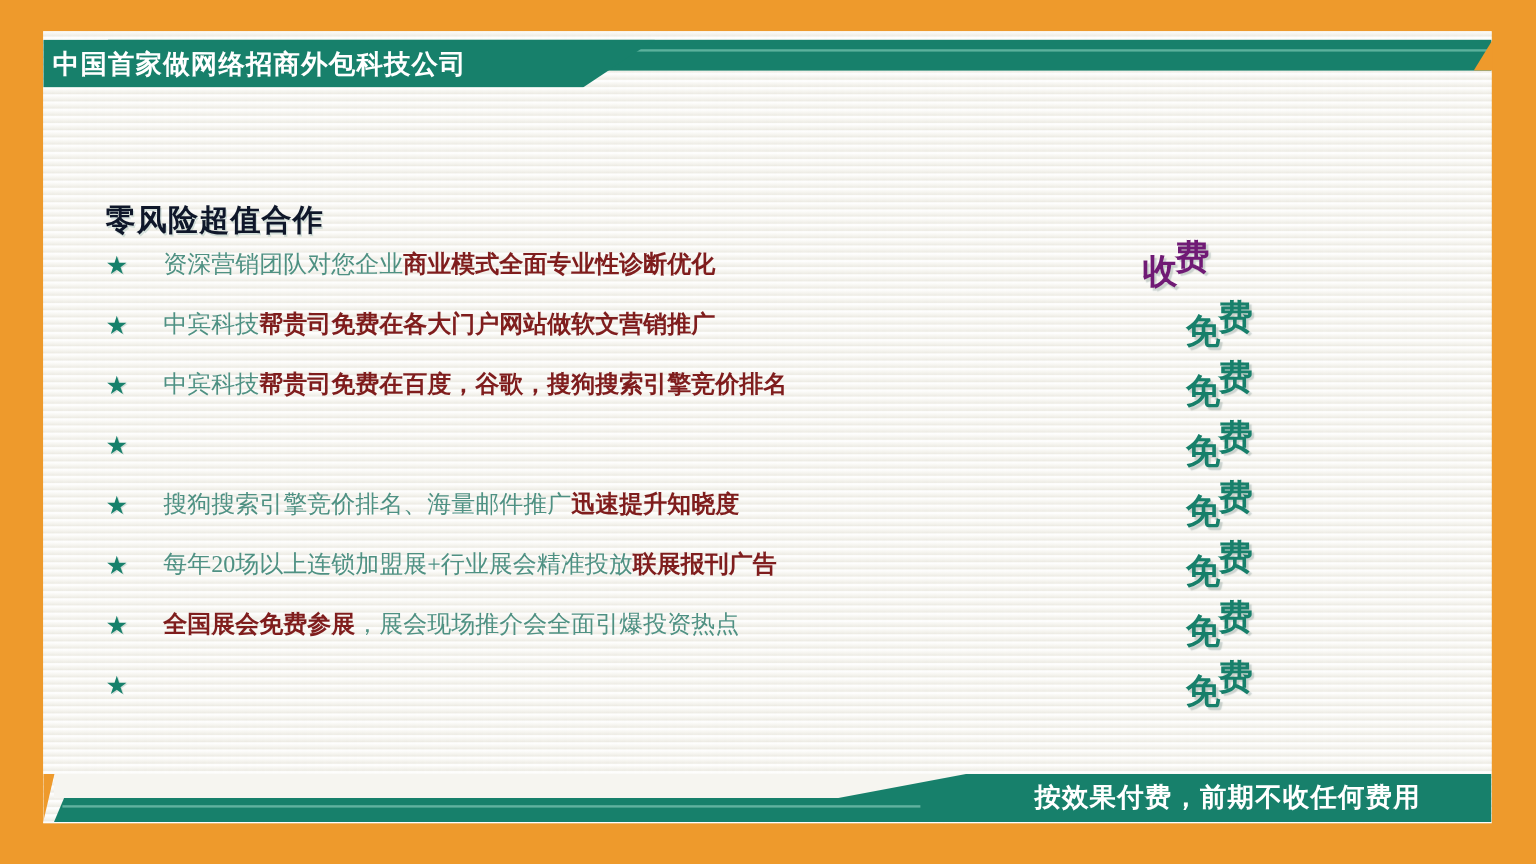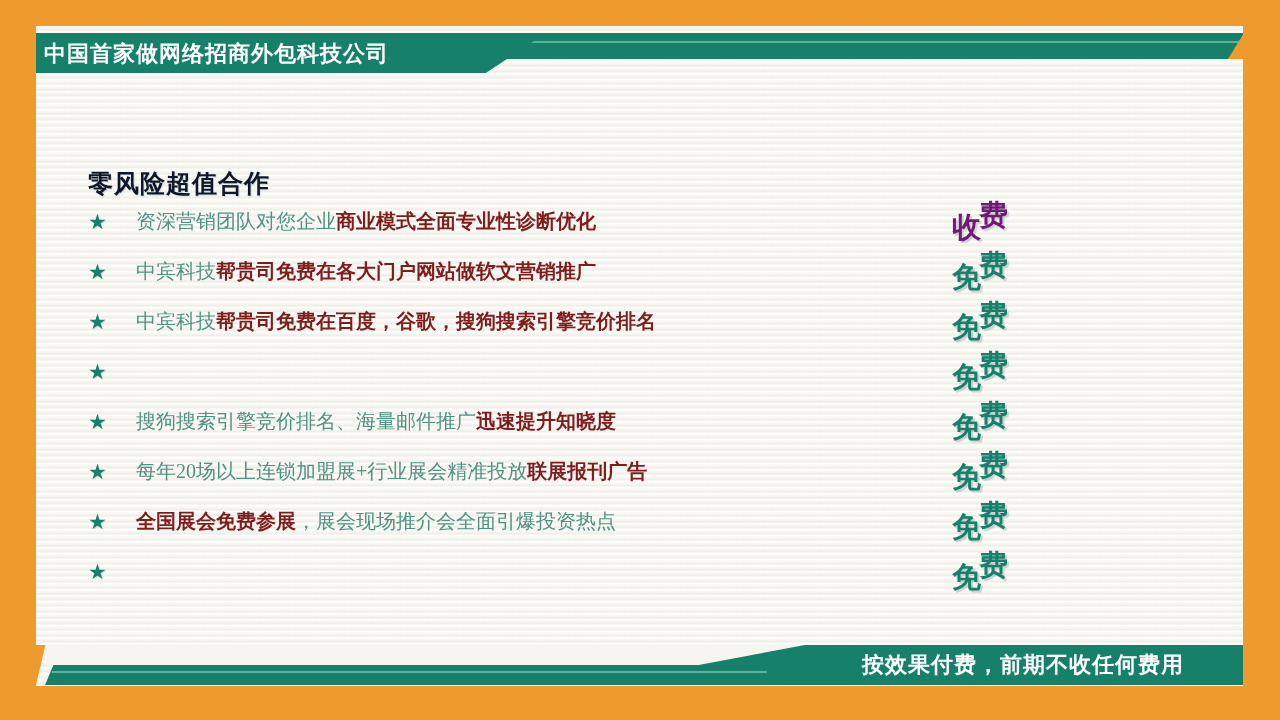--- a/index.html
+++ b/index.html
@@ -86,21 +86,21 @@
   .prices{position:absolute;left:952px;top:190px;width:120px;}
   .price{
     height:50px;line-height:50px;
     font-size:29px;font-weight:bold;white-space:nowrap;
     font-family:"Liberation Serif","DejaVu Serif",serif;
     text-shadow:2px 2px 1px rgba(130,150,145,0.38);
     letter-spacing:-2px;
   }
   .price .c1{display:inline-block;vertical-align:-7px;}
   .price .c2{display:inline-block;vertical-align:5px;}
-  .price.free{color:#17806b;}
+  .price.free{color:#17806b;margin-left:36px;}
   .price.paid{color:#701a75;}
 
   
   .ftr-bar{
     position:absolute;left:45px;top:645px;width:1198px;height:40px;
     background:#17806b;
     clip-path:polygon(1.4% 0, 59.0% 0, 63.0% 0, 100% 0, 100% 100%, 0 100%);
   }
   .ftr-notch{
     position:absolute;left:45px;top:645px;width:760px;height:20px;

